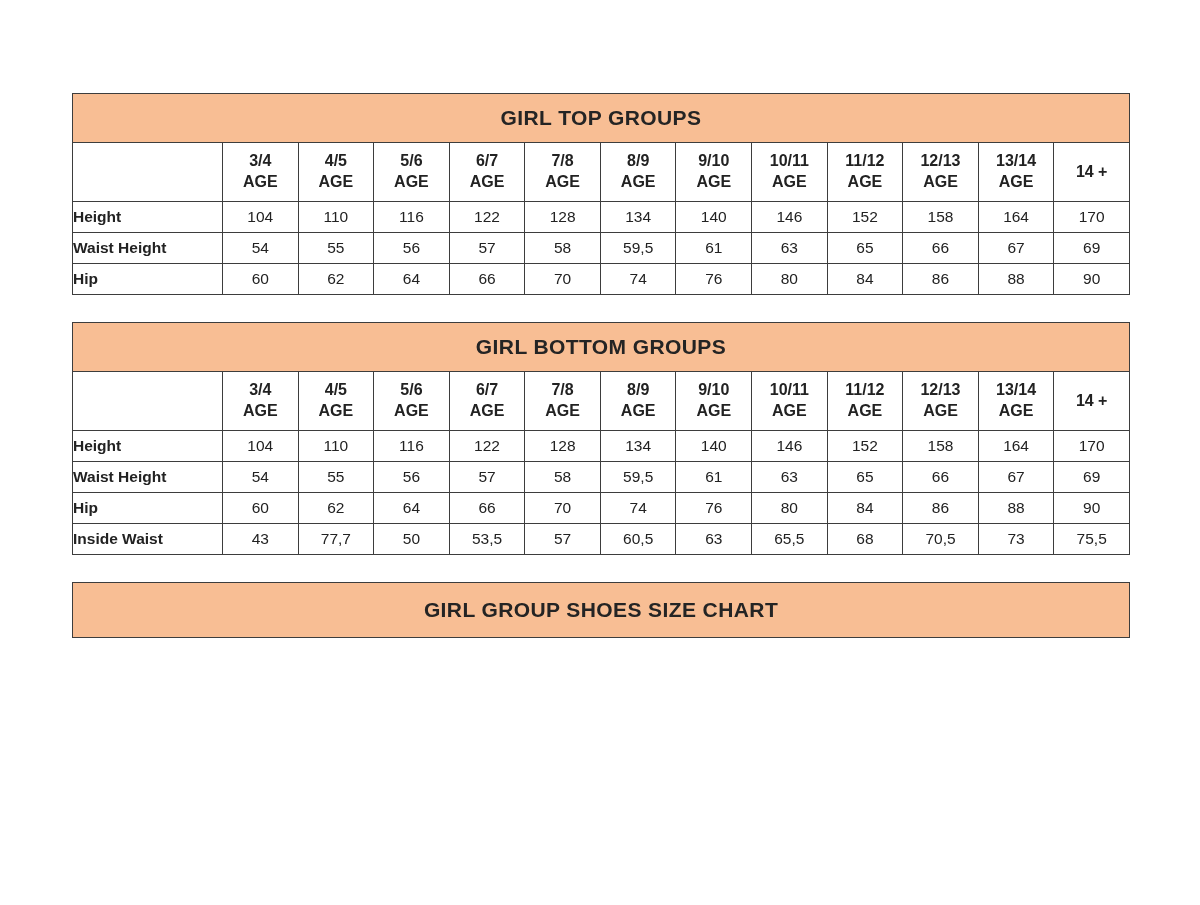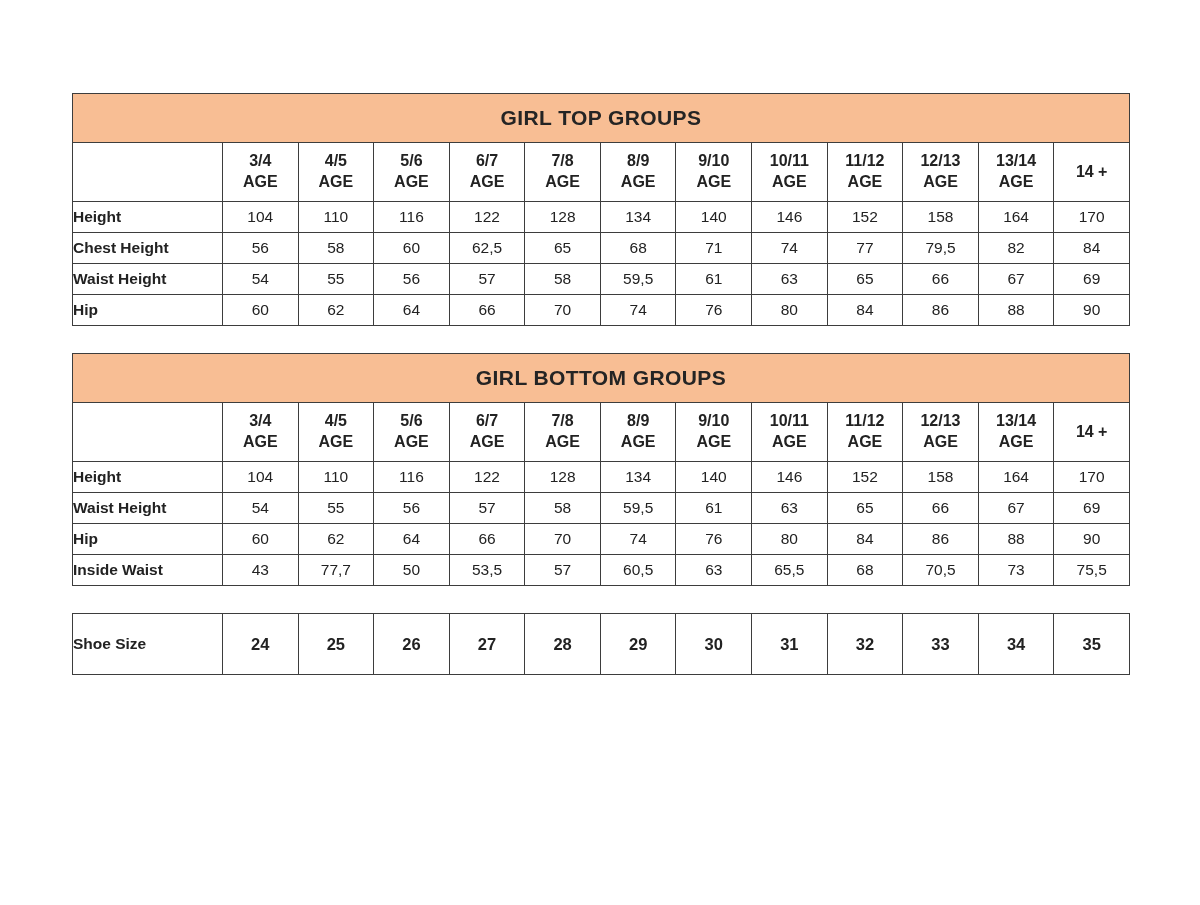--- a/index.html
+++ b/index.html
@@ -118,35 +118,20 @@
           <td class="value-cell">128</td>
           <td class="value-cell">134</td>
           <td class="value-cell">140</td>
           <td class="value-cell">146</td>
           <td class="value-cell">152</td>
           <td class="value-cell">158</td>
           <td class="value-cell">164</td>
           <td class="value-cell">170</td>
         </tr>
         <tr class="data-row">
-          <td class="label-cell">Chest Height</td>
-          <td class="value-cell">56</td>
-          <td class="value-cell">58</td>
-          <td class="value-cell">60</td>
-          <td class="value-cell">62,5</td>
-          <td class="value-cell">65</td>
-          <td class="value-cell">68</td>
-          <td class="value-cell">71</td>
-          <td class="value-cell">74</td>
-          <td class="value-cell">77</td>
-          <td class="value-cell">79,5</td>
-          <td class="value-cell">82</td>
-          <td class="value-cell">84</td>
-        </tr>
-        <tr class="data-row">
           <td class="label-cell">Waist Height</td>
           <td class="value-cell">54</td>
           <td class="value-cell">55</td>
           <td class="value-cell">56</td>
           <td class="value-cell">57</td>
           <td class="value-cell">58</td>
           <td class="value-cell">59,5</td>
           <td class="value-cell">61</td>
           <td class="value-cell">63</td>
           <td class="value-cell">65</td>
@@ -278,30 +263,18 @@
         <col>
         <col>
         <col>
         <col>
         <col>
         <col>
         <col>
         <col>
       </colgroup>
       <tbody>
-        <tr class="data-row tall">
-          <td class="label-cell">Shoe Size</td>
-          <td class="value-cell">24</td>
-          <td class="value-cell">25</td>
-          <td class="value-cell">26</td>
-          <td class="value-cell">27</td>
-          <td class="value-cell">28</td>
-          <td class="value-cell">29</td>
-          <td class="value-cell">30</td>
-          <td class="value-cell">31</td>
-          <td class="value-cell">32</td>
-          <td class="value-cell">33</td>
-          <td class="value-cell">34</td>
-          <td class="value-cell">35</td>
+        <tr class="band-row">
+          <td colspan="13" class="band">GIRL GROUP SHOES SIZE CHART</td>
         </tr>
       </tbody>
     </table>
   </div>
 
 </body></html>

